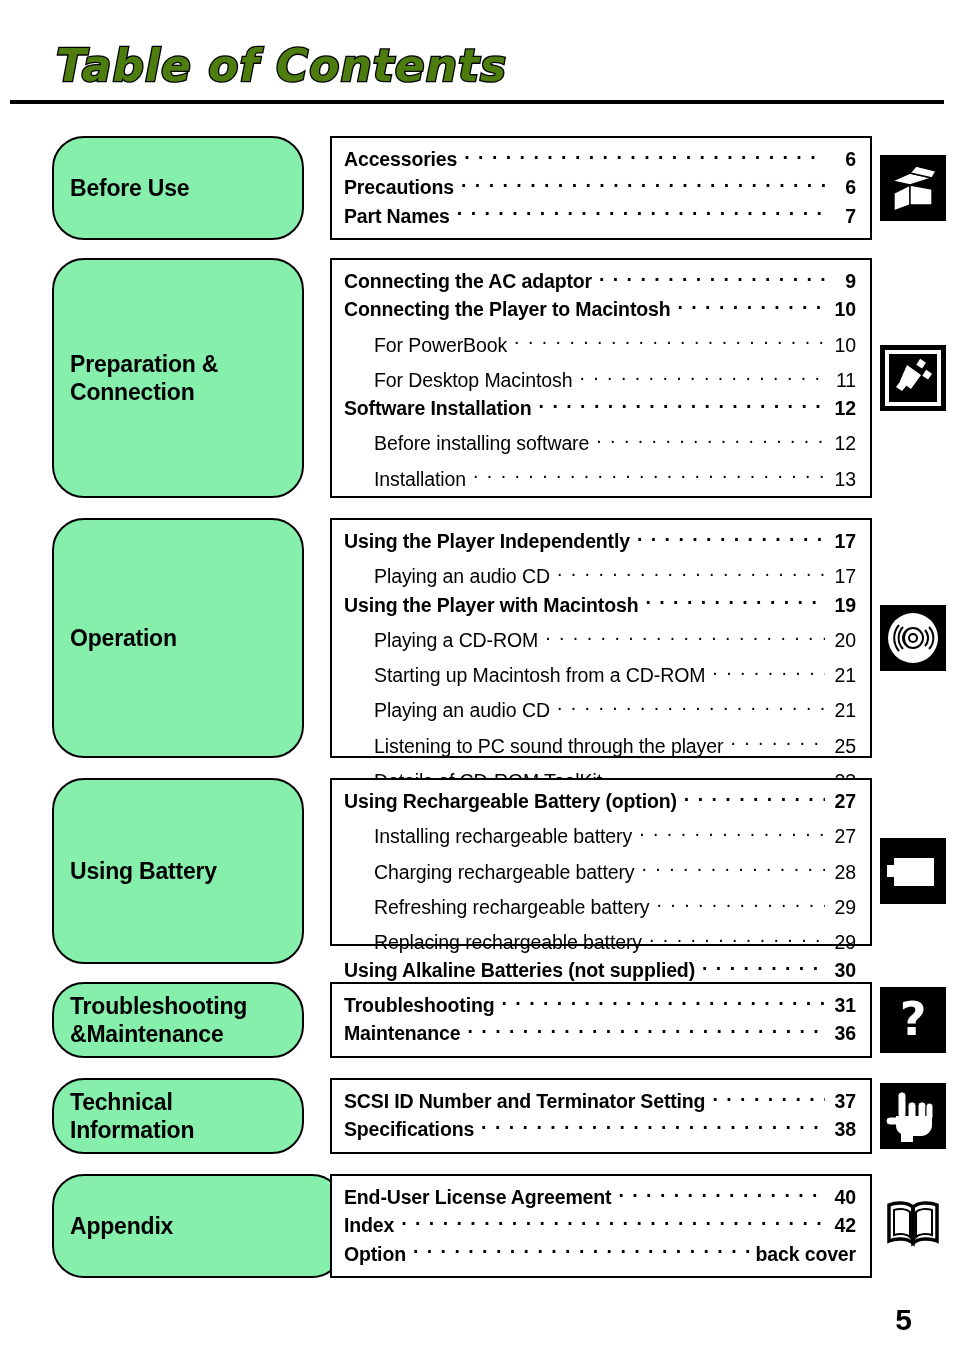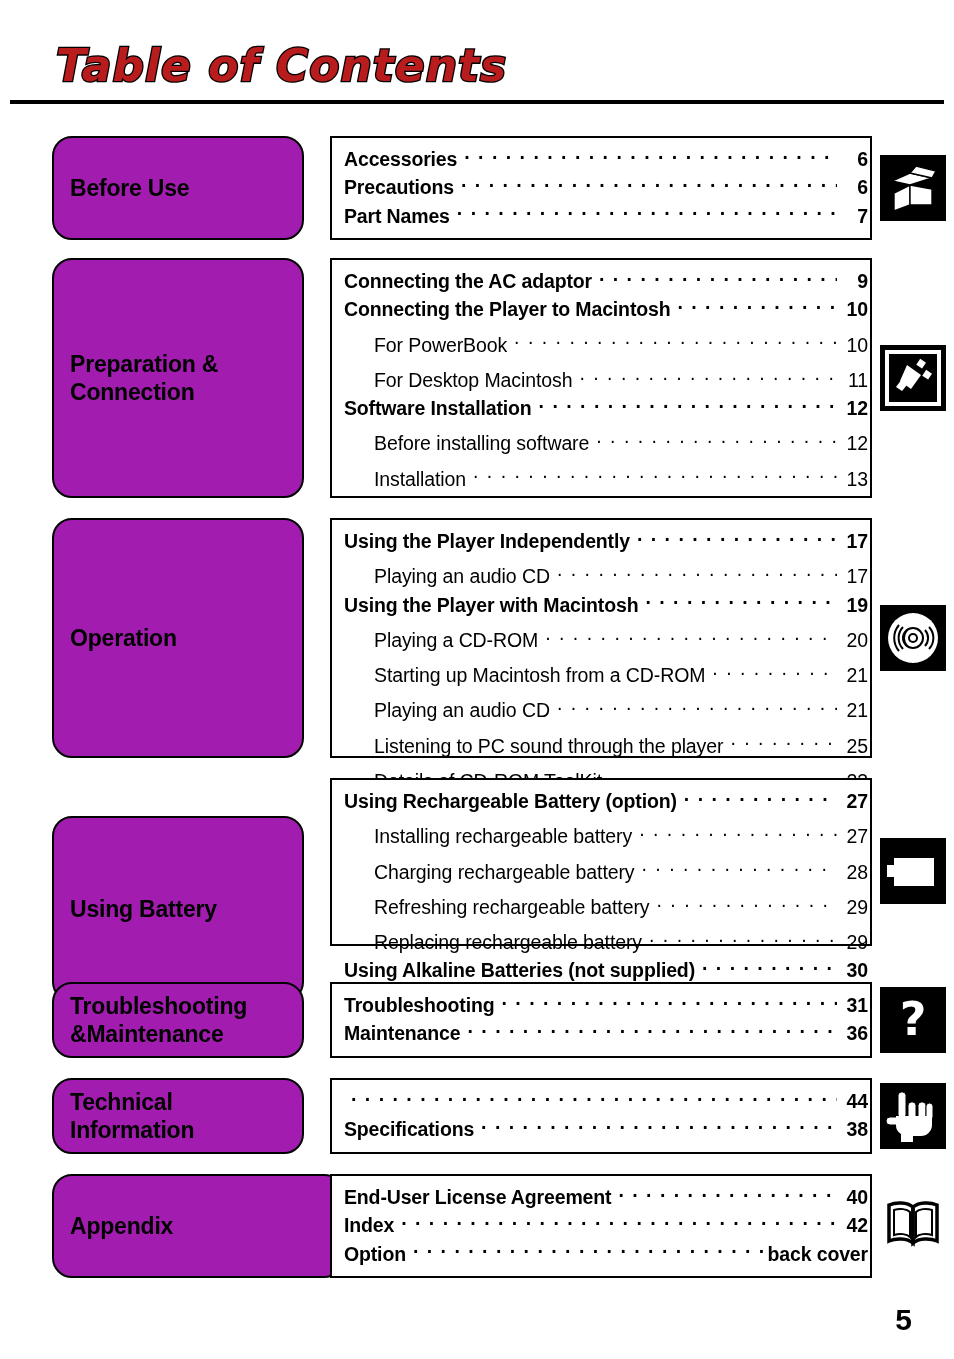--- a/index.html
+++ b/index.html
@@ -23,60 +23,60 @@
   }
   #toc-title {
     position: absolute;
     left: 56px;
     top: 40px;
     font-family: "DejaVu Sans", sans-serif;
     font-size: 44px;
     font-weight: 700;
     font-style: italic;
     letter-spacing: 1px;
-    color: #b91c1c;
+    color: #4d7c0f;
     -webkit-text-stroke: 2.6px #000000;
     paint-order: stroke fill;
     white-space: nowrap;
   }
   #title-rule {
     position: absolute;
     left: 10px;
     top: 100px;
     width: 934px;
     height: 4px;
     background: #000000;
   }
 
   .label-box {
     position: absolute;
     left: 52px;
     border: 2.5px solid #000000;
-    border-radius: 20px;
-    background: #a21caf;
+    border-radius: 32px;
+    background: #86efac;
     box-sizing: border-box;
     display: flex;
     align-items: center;
     padding-left: 16px;
   }
   .label-box .label-text {
     font-size: 23px;
     font-weight: bold;
     line-height: 1.22;
     letter-spacing: -0.2px;
   }
 
   .entries-box {
     position: absolute;
     left: 330px;
     width: 542px;
     border: 2.5px solid #000000;
     background: #ffffff;
     box-sizing: border-box;
-    padding: 7px 2px 7px 12px;
+    padding: 7px 14px 7px 12px;
   }
 
   .entry {
     display: flex;
     align-items: baseline;
     font-size: 19.5px;
     line-height: 28.3px;
     white-space: nowrap;
   }
   .entry.lvl1 {
@@ -272,21 +272,21 @@
         <circle cx="33" cy="33" r="10" fill="none" stroke="#000" stroke-width="2"></circle>
         <circle cx="33" cy="33" r="5" fill="#000"></circle>
         <circle cx="33" cy="33" r="3" fill="#fff"></circle>
         <path d="M19 20 A20 20 0 0 0 19 46" fill="none" stroke="#000" stroke-width="2"></path>
         <path d="M23 22 A16 16 0 0 0 23 44" fill="none" stroke="#000" stroke-width="2"></path>
         <path d="M27 25 A12 12 0 0 0 27 41" fill="none" stroke="#000" stroke-width="2"></path>
         <path d="M45 25 A12 12 0 0 1 45 41" fill="none" stroke="#000" stroke-width="2"></path>
         <path d="M49 22 A16 16 0 0 1 49 44" fill="none" stroke="#000" stroke-width="2"></path>
         </svg>
     </div>
-    <div class="label-box" style="top: 816px; height: 186px; width: 252px;">
+    <div class="label-box" style="top: 778px; height: 186px; width: 252px;">
       <div class="label-text">Using Battery</div>
     </div>
     <div class="entries-box" style="top: 778px; height: 168px;">
       <div class="entry lvl1">
         <span class="etitle">Using Rechargeable Battery (option)</span>
         <span class="leader"></span>
         <span class="epage">27</span>
       </div>
       <div class="entry lvl2">
         <span class="etitle">Installing rechargeable battery</span>
@@ -340,22 +340,23 @@
       <svg viewBox="0 0 66 66">
         <rect width="66" height="66" fill="#000"></rect>
         <text x="33" y="48" font-family="DejaVu Sans, sans-serif" font-size="46" font-weight="bold" fill="#fff" text-anchor="middle">?</text>
         </svg>
     </div>
     <div class="label-box" style="top: 1078px; height: 76px; width: 252px;">
       <div class="label-text">Technical<br>Information</div>
     </div>
     <div class="entries-box" style="top: 1078px; height: 76px;">
       <div class="entry lvl1">
-        <span class="leader"></span>
-        <span class="epage">44</span>
+        <span class="etitle">SCSI ID Number and Terminator Setting</span>
+        <span class="leader"></span>
+        <span class="epage">37</span>
       </div>
       <div class="entry lvl1">
         <span class="etitle">Specifications</span>
         <span class="leader"></span>
         <span class="epage">38</span>
       </div>
     </div>
     <div class="icon-box" style="top: 1083px;">
       <svg viewBox="0 0 66 66">
         <rect width="66" height="66" fill="#000"></rect>

